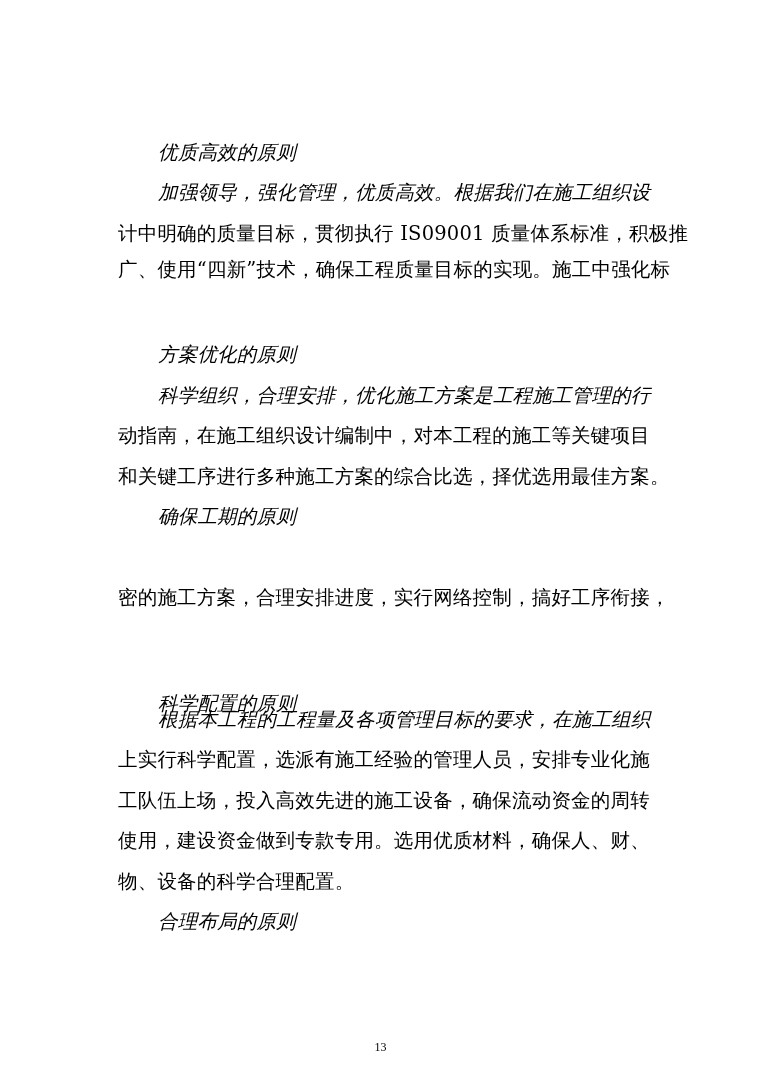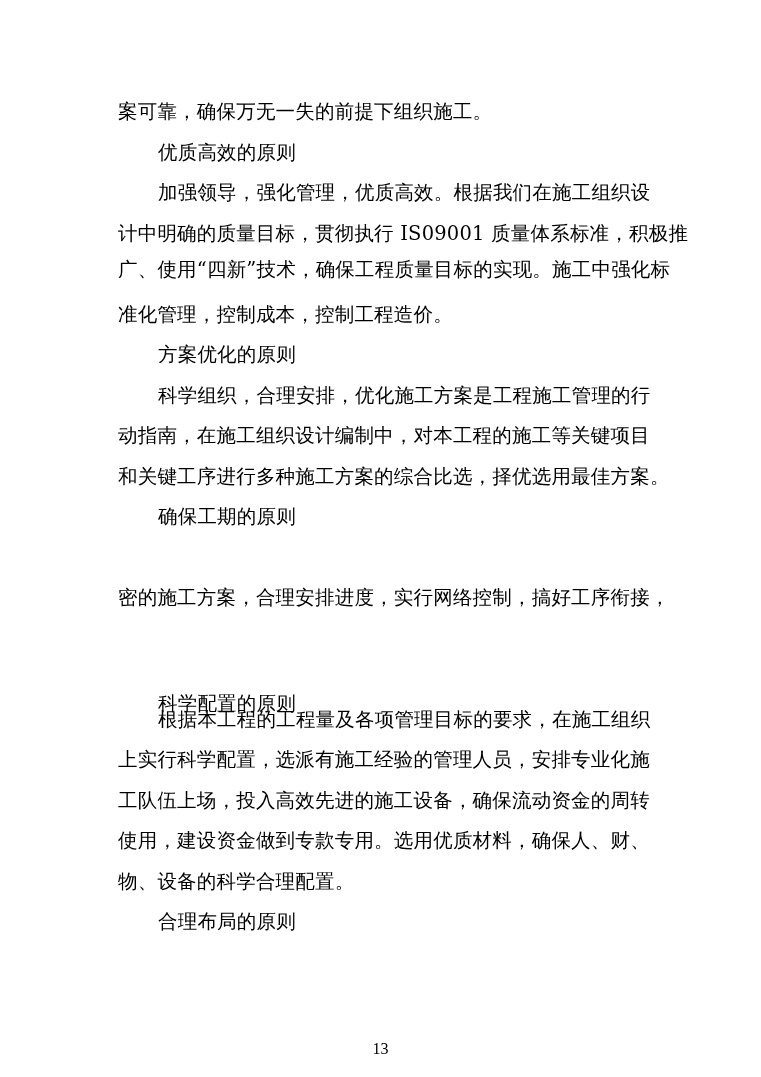--- a/index.html
+++ b/index.html
@@ -24,41 +24,39 @@
     }
     .line {
       position: absolute;
       left: 118px;
       width: 530px;
       font-size: 19.5px;
       line-height: 24px;
       white-space: nowrap;
       letter-spacing: 0.2px;
     }
-    .indent { left: 158px; }
+    .indent { left: 158px; font-style: italic; }
     .page-number {
       position: absolute;
       top: 1040px;
       left: 0;
       width: 761px;
       text-align: center;
-      font-size: 16px;
+      font-size: 12px;
       font-family: "Liberation Serif", serif;
     }
   </style>
 </head>
 <body>
 
 <div class="page">
-  <div class="line" style="top:100px">案可靠，确保万无一失的前提下组织施工。</div>
   <div class="line indent" style="top:141px">优质高效的原则</div>
   <div class="line indent" style="top:181px">加强领导，强化管理，优质高效。根据我们在施工组织设</div>
   <div class="line" style="top:222px">计中明确的质量目标，贯彻执行 IS09001 质量体系标准，积极推</div>
   <div class="line" style="top:258px">广、使用“四新”技术，确保工程质量目标的实现。施工中强化标</div>
-  <div class="line" style="top:303px">准化管理，控制成本，控制工程造价。</div>
   <div class="line indent" style="top:343px">方案优化的原则</div>
   <div class="line indent" style="top:384px">科学组织，合理安排，优化施工方案是工程施工管理的行</div>
   <div class="line" style="top:424px">动指南，在施工组织设计编制中，对本工程的施工等关键项目</div>
   <div class="line indent" style="top:505px">确保工期的原则</div>
   <div class="line" style="top:465px">和关键工序进行多种施工方案的综合比选，择优选用最佳方案。</div>
   <div class="line" style="top:586px">密的施工方案，合理安排进度，实行网络控制，搞好工序衔接，</div>
   <div class="line indent" style="top:692px">科学配置的原则</div>
   <div class="line indent" style="top:708px">根据本工程的工程量及各项管理目标的要求，在施工组织</div>
   <div class="line" style="top:748px">上实行科学配置，选派有施工经验的管理人员，安排专业化施</div>
   <div class="line" style="top:789px">工队伍上场，投入高效先进的施工设备，确保流动资金的周转</div>

